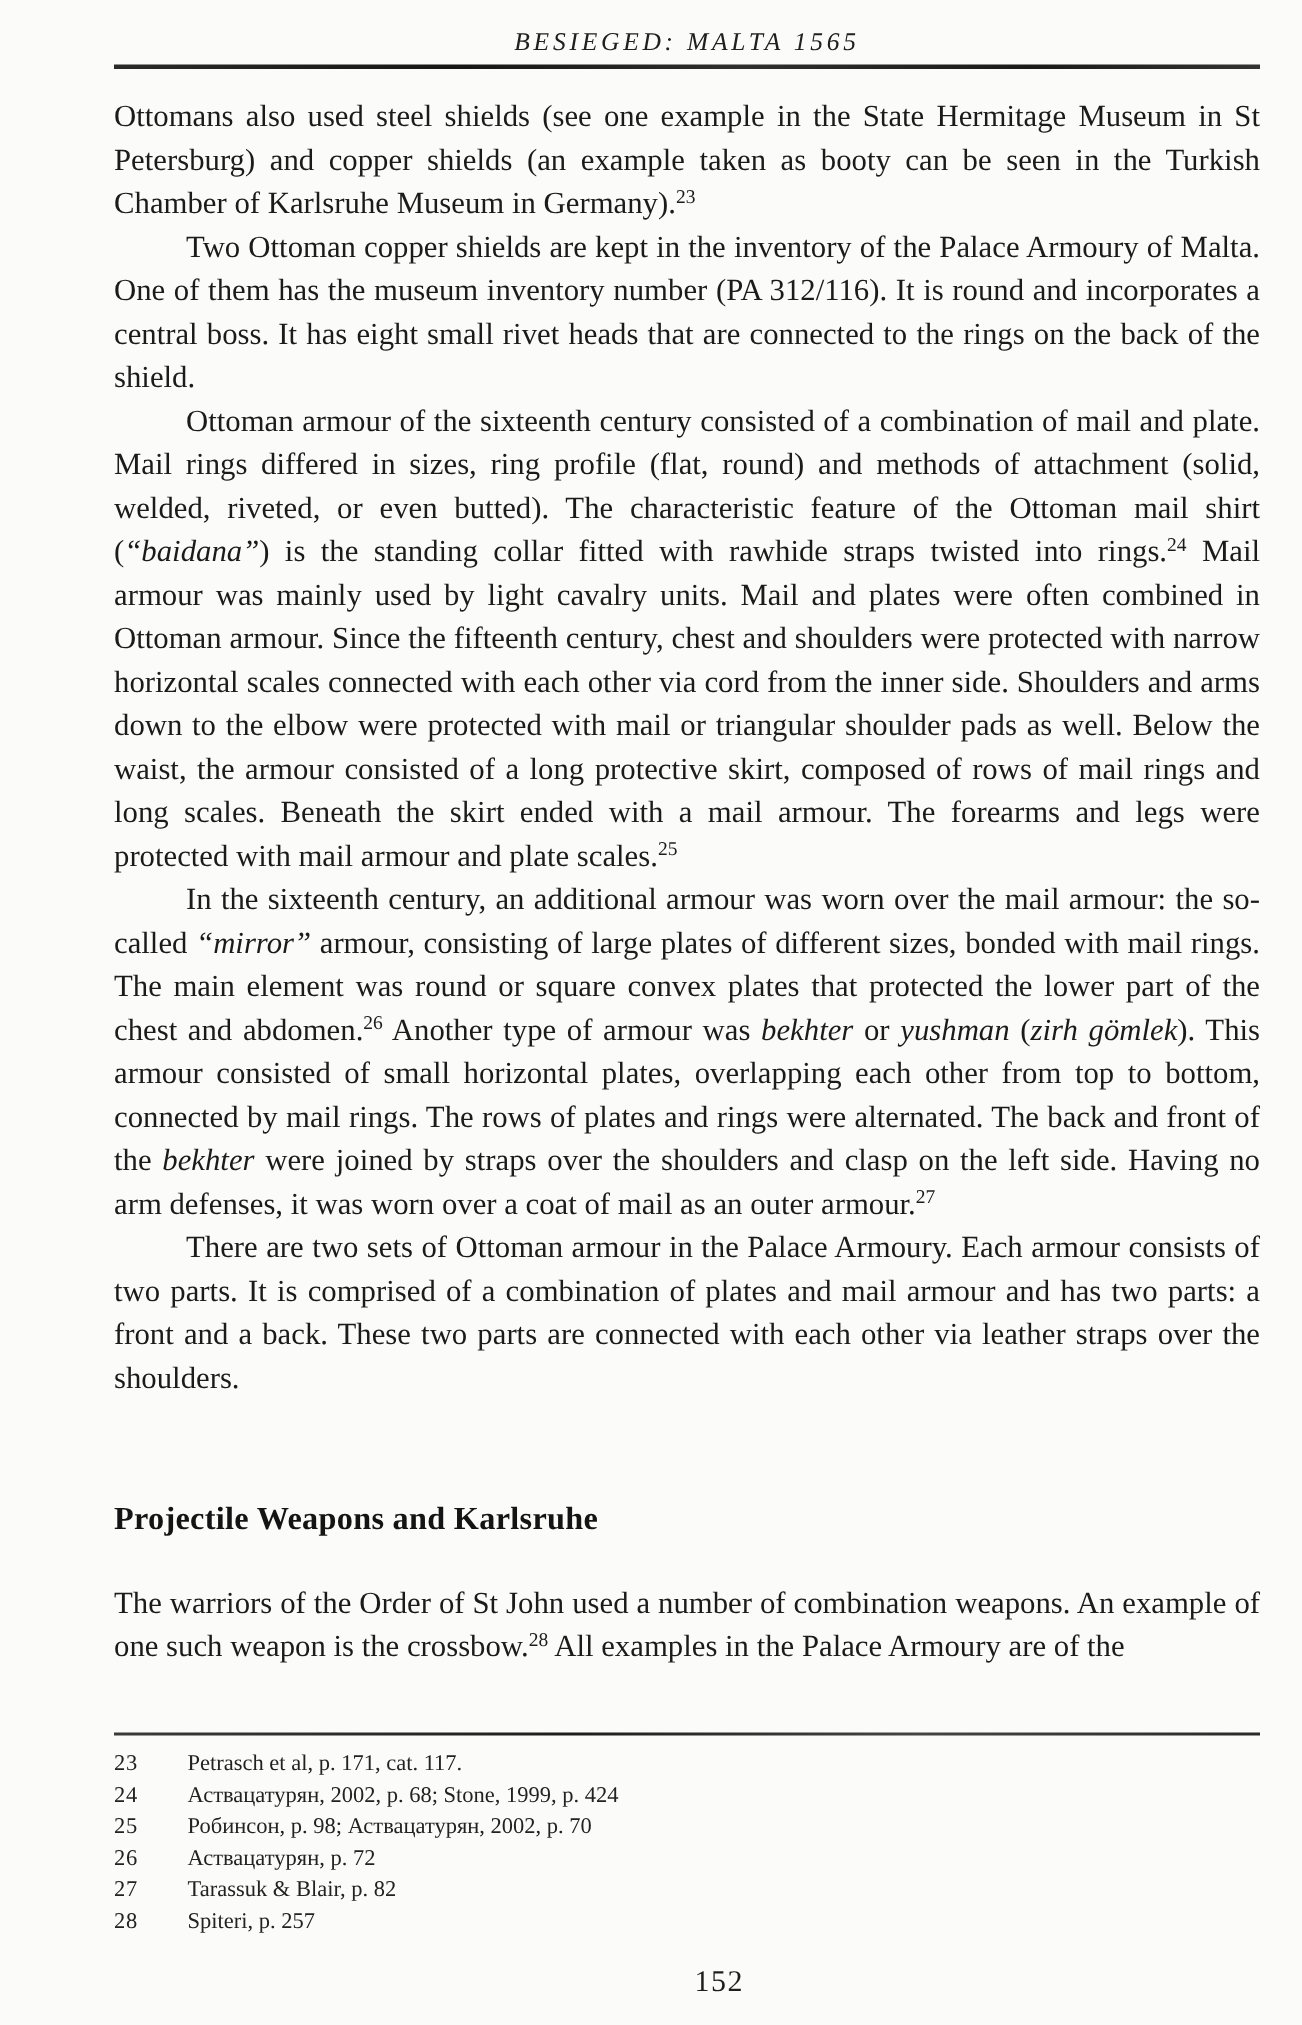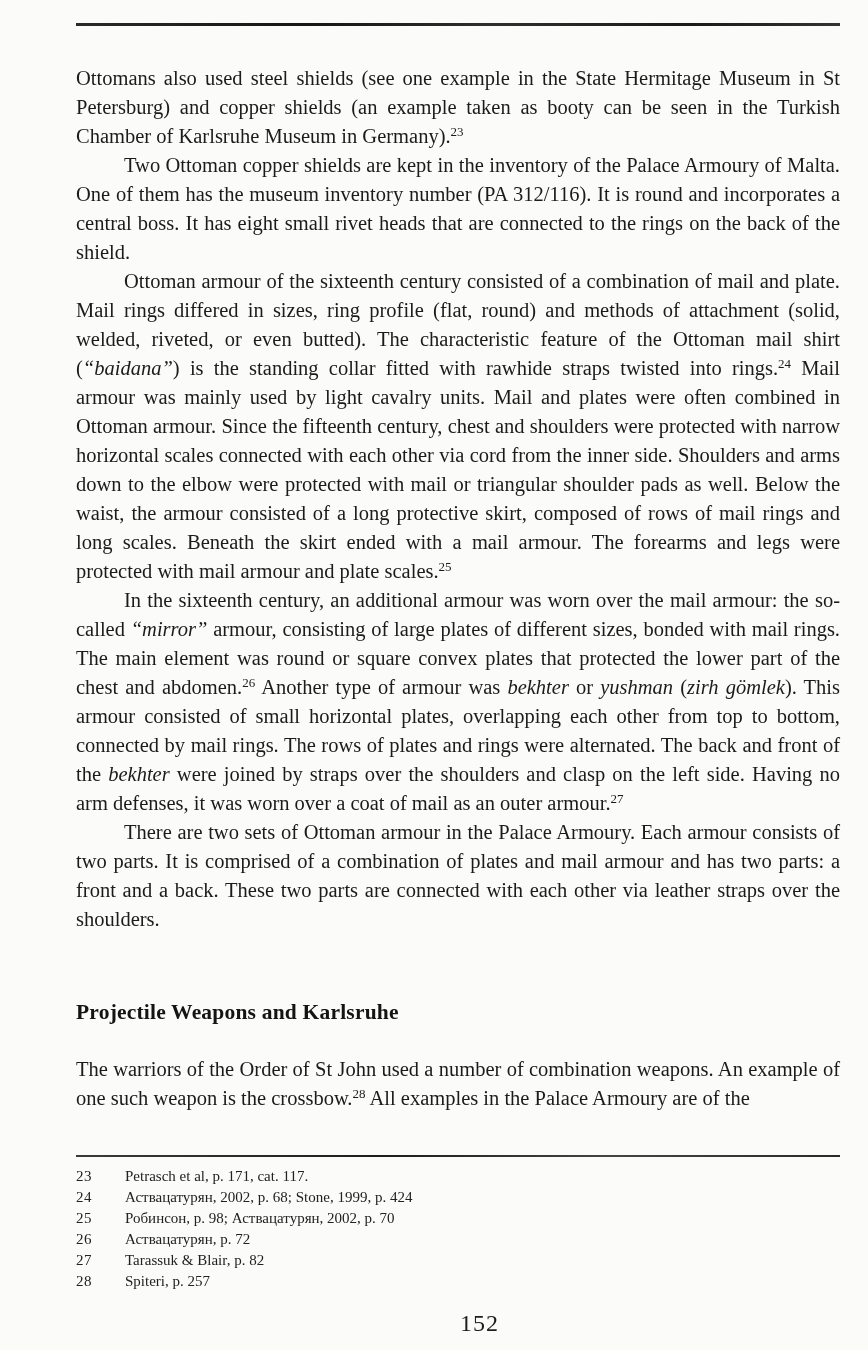--- a/index.html
+++ b/index.html
@@ -96,32 +96,33 @@
   .fn-text { flex: 1; }
   
   .page-number-wrap {
     position: absolute;
     top: 1310px;
     left: 76px;
     width: 764px;
     text-align: center;
   }
   .page-number {
-    font-size: 24px;
+    font-size: 20px;
     letter-spacing: 1px;
     color: #1d1d1d;
     margin-left: 43px;
   }
 </style>
 </head>
 <body>
 
 <div class="page">
 
   <div class="running-head-wrap">
+    <div class="running-head">BESIEGED: MALTA 1565</div>
     <div class="head-rule"></div>
   </div>
 
   <div class="body-main">
     <p class="body-p"><span>Ottomans also used steel shields (see one example in the State Hermitage Museum in St Petersburg) and copper shields (an example taken as booty can be seen in the Turkish Chamber of Karlsruhe Museum in Germany).</span><sup>23</sup></p>
     <p class="body-p indent"><span>Two Ottoman copper shields are kept in the inventory of the Palace Armoury of Malta. One of them has the museum inventory number (PA 312/116). It is round and incorporates a central boss. It has eight small rivet heads that are connected to the rings on the back of the shield.</span></p>
     <p class="body-p indent"><span>Ottoman armour of the sixteenth century consisted of a combination of mail and plate. Mail rings differed in sizes, ring profile (flat, round) and methods of attachment (solid, welded, riveted, or even butted). The characteristic feature of the Ottoman mail shirt (</span><i>“baidana”</i><span>) is the standing collar fitted with rawhide straps twisted into rings.</span><sup>24</sup><span> Mail armour was mainly used by light cavalry units. Mail and plates were often combined in Ottoman armour. Since the fifteenth century, chest and shoulders were protected with narrow horizontal scales connected with each other via cord from the inner side. Shoulders and arms down to the elbow were protected with mail or triangular shoulder pads as well. Below the waist, the armour consisted of a long protective skirt, composed of rows of mail rings and long scales. Beneath the skirt ended with a mail armour. The forearms and legs were protected with mail armour and plate scales.</span><sup>25</sup></p>
     <p class="body-p indent"><span>In the sixteenth century, an additional armour was worn over the mail armour: the so-called </span><i>“mirror”</i><span> armour, consisting of large plates of different sizes, bonded with mail rings. The main element was round or square convex plates that protected the lower part of the chest and abdomen.</span><sup>26</sup><span> Another type of armour was </span><i>bekhter</i><span> or </span><i>yushman</i><span> (</span><i>zirh gömlek</i><span>). This armour consisted of small horizontal plates, overlapping each other from top to bottom, connected by mail rings. The rows of plates and rings were alternated. The back and front of the </span><i>bekhter</i><span> were joined by straps over the shoulders and clasp on the left side. Having no arm defenses, it was worn over a coat of mail as an outer armour.</span><sup>27</sup></p>
     <p class="body-p indent"><span>There are two sets of Ottoman armour in the Palace Armoury. Each armour consists of two parts. It is comprised of a combination of plates and mail armour and has two parts: a front and a back. These two parts are connected with each other via leather straps over the shoulders.</span></p>
 

